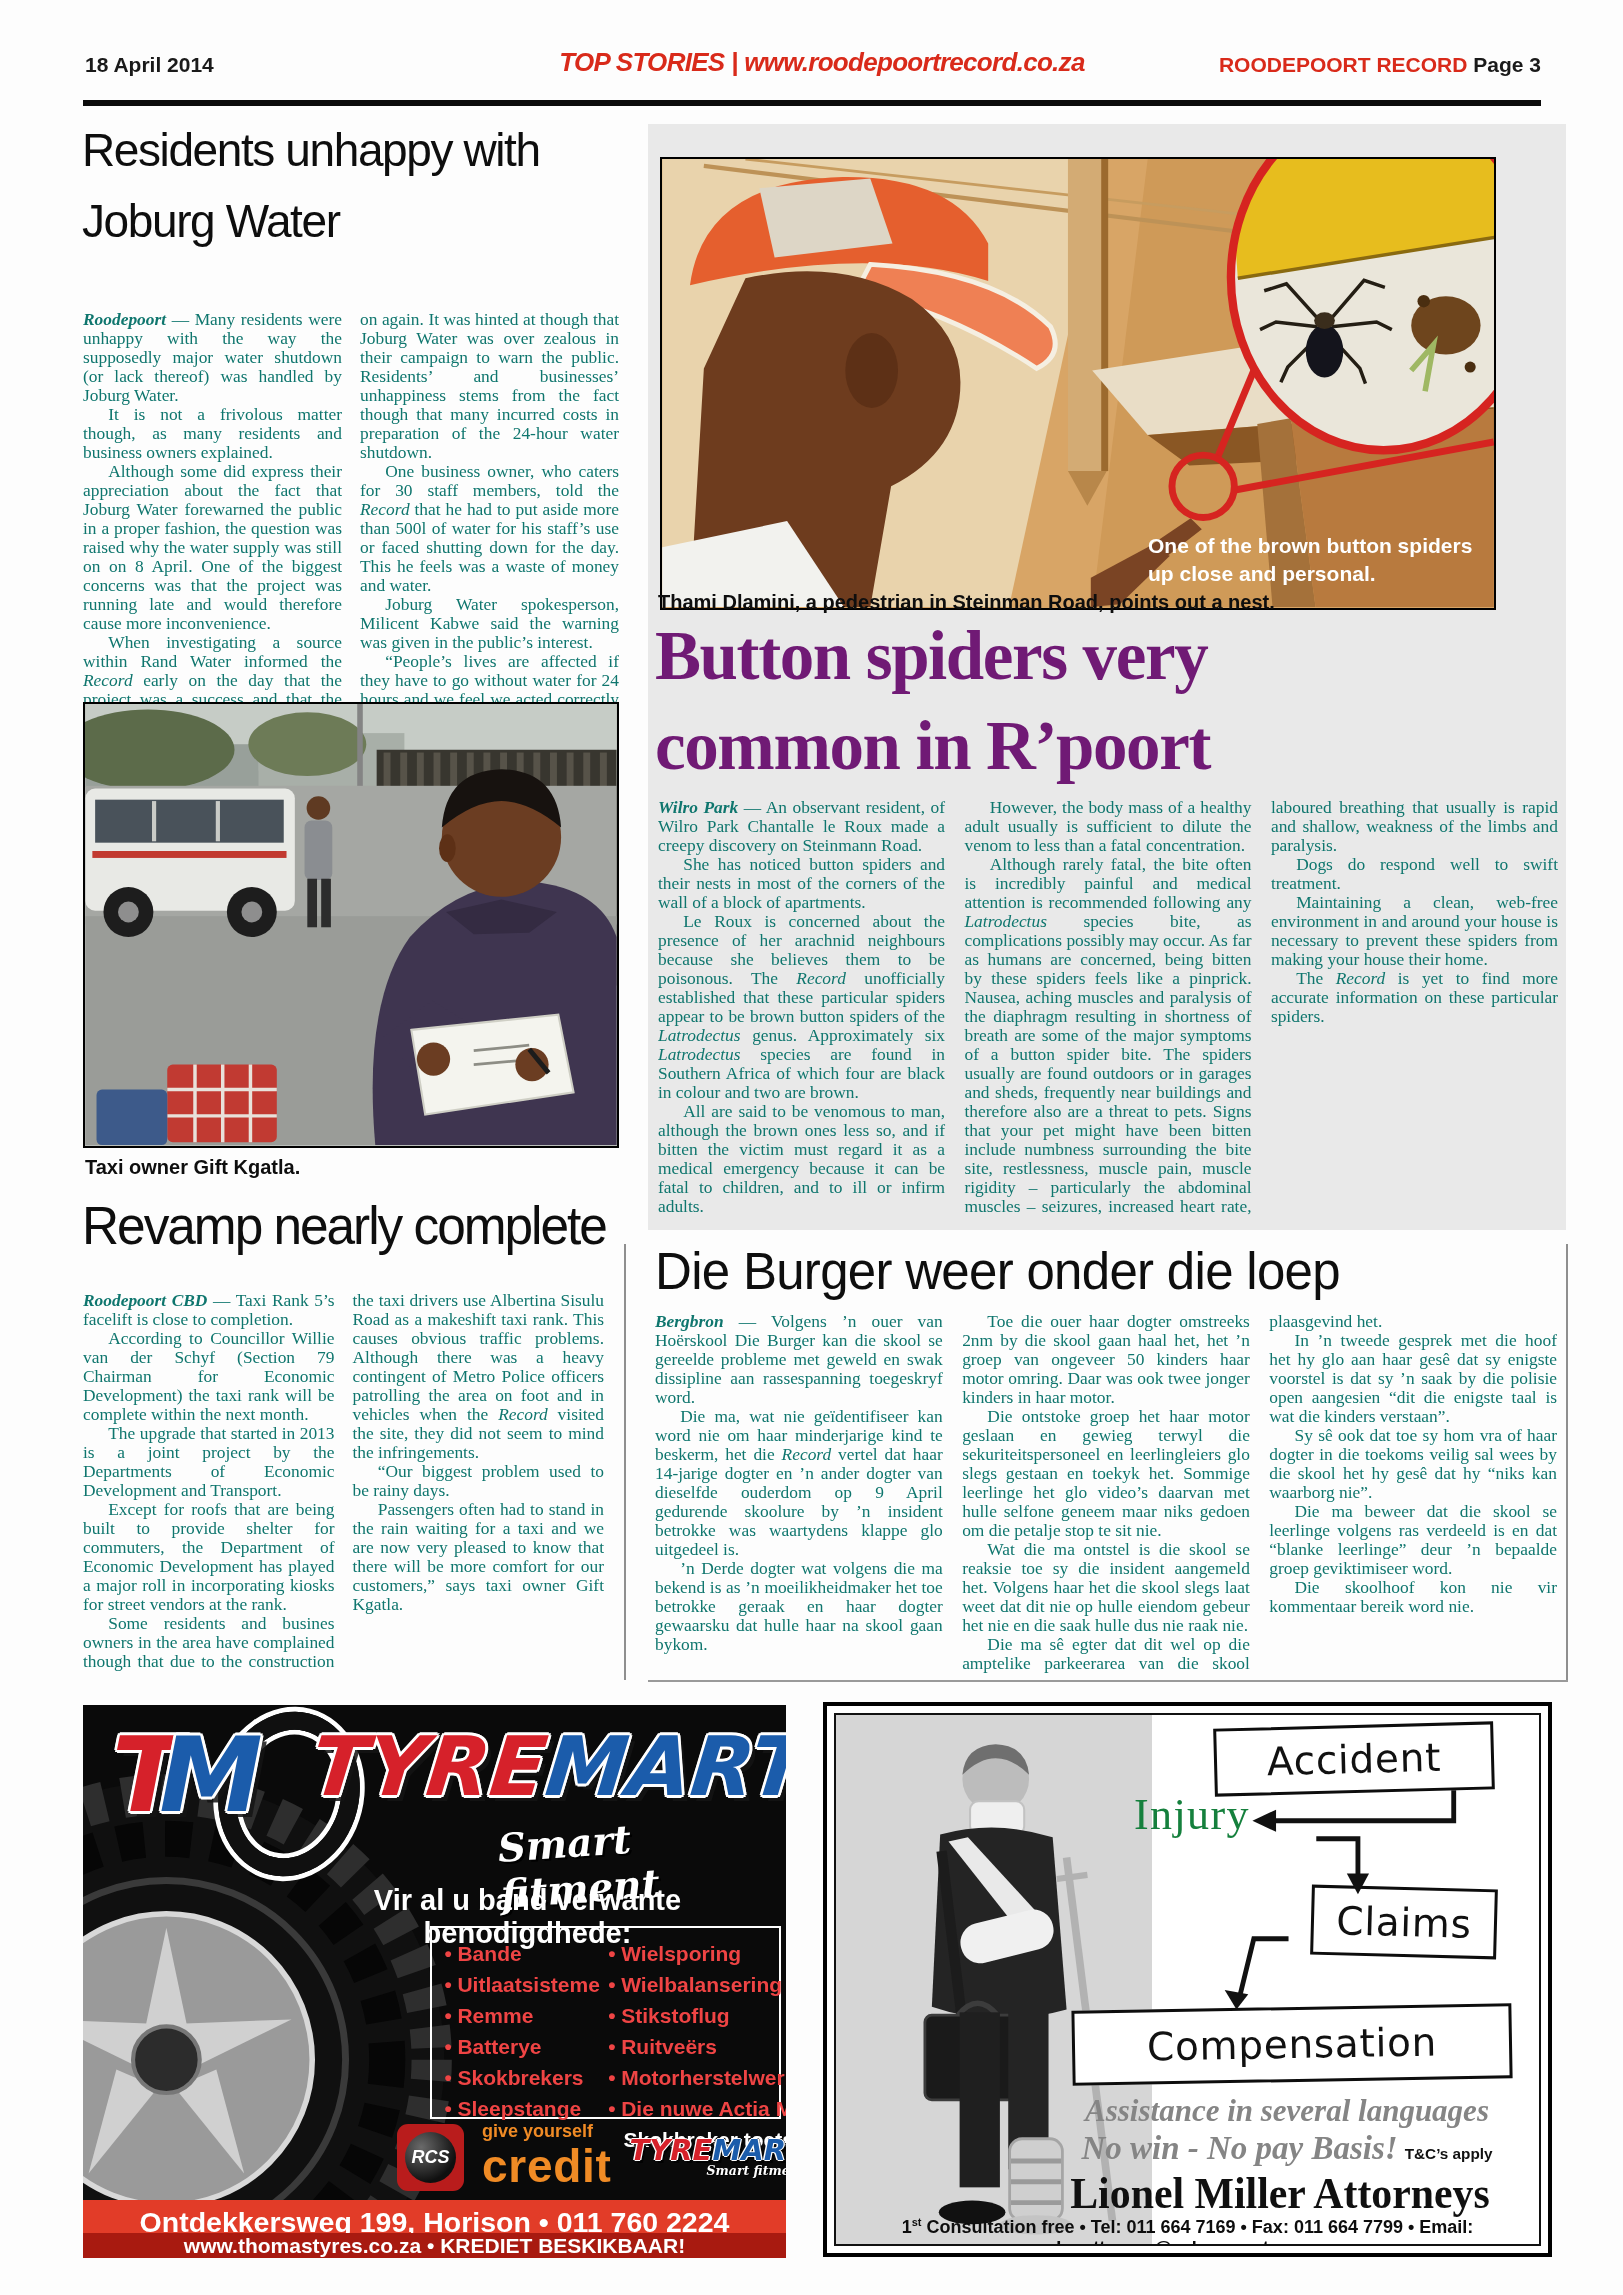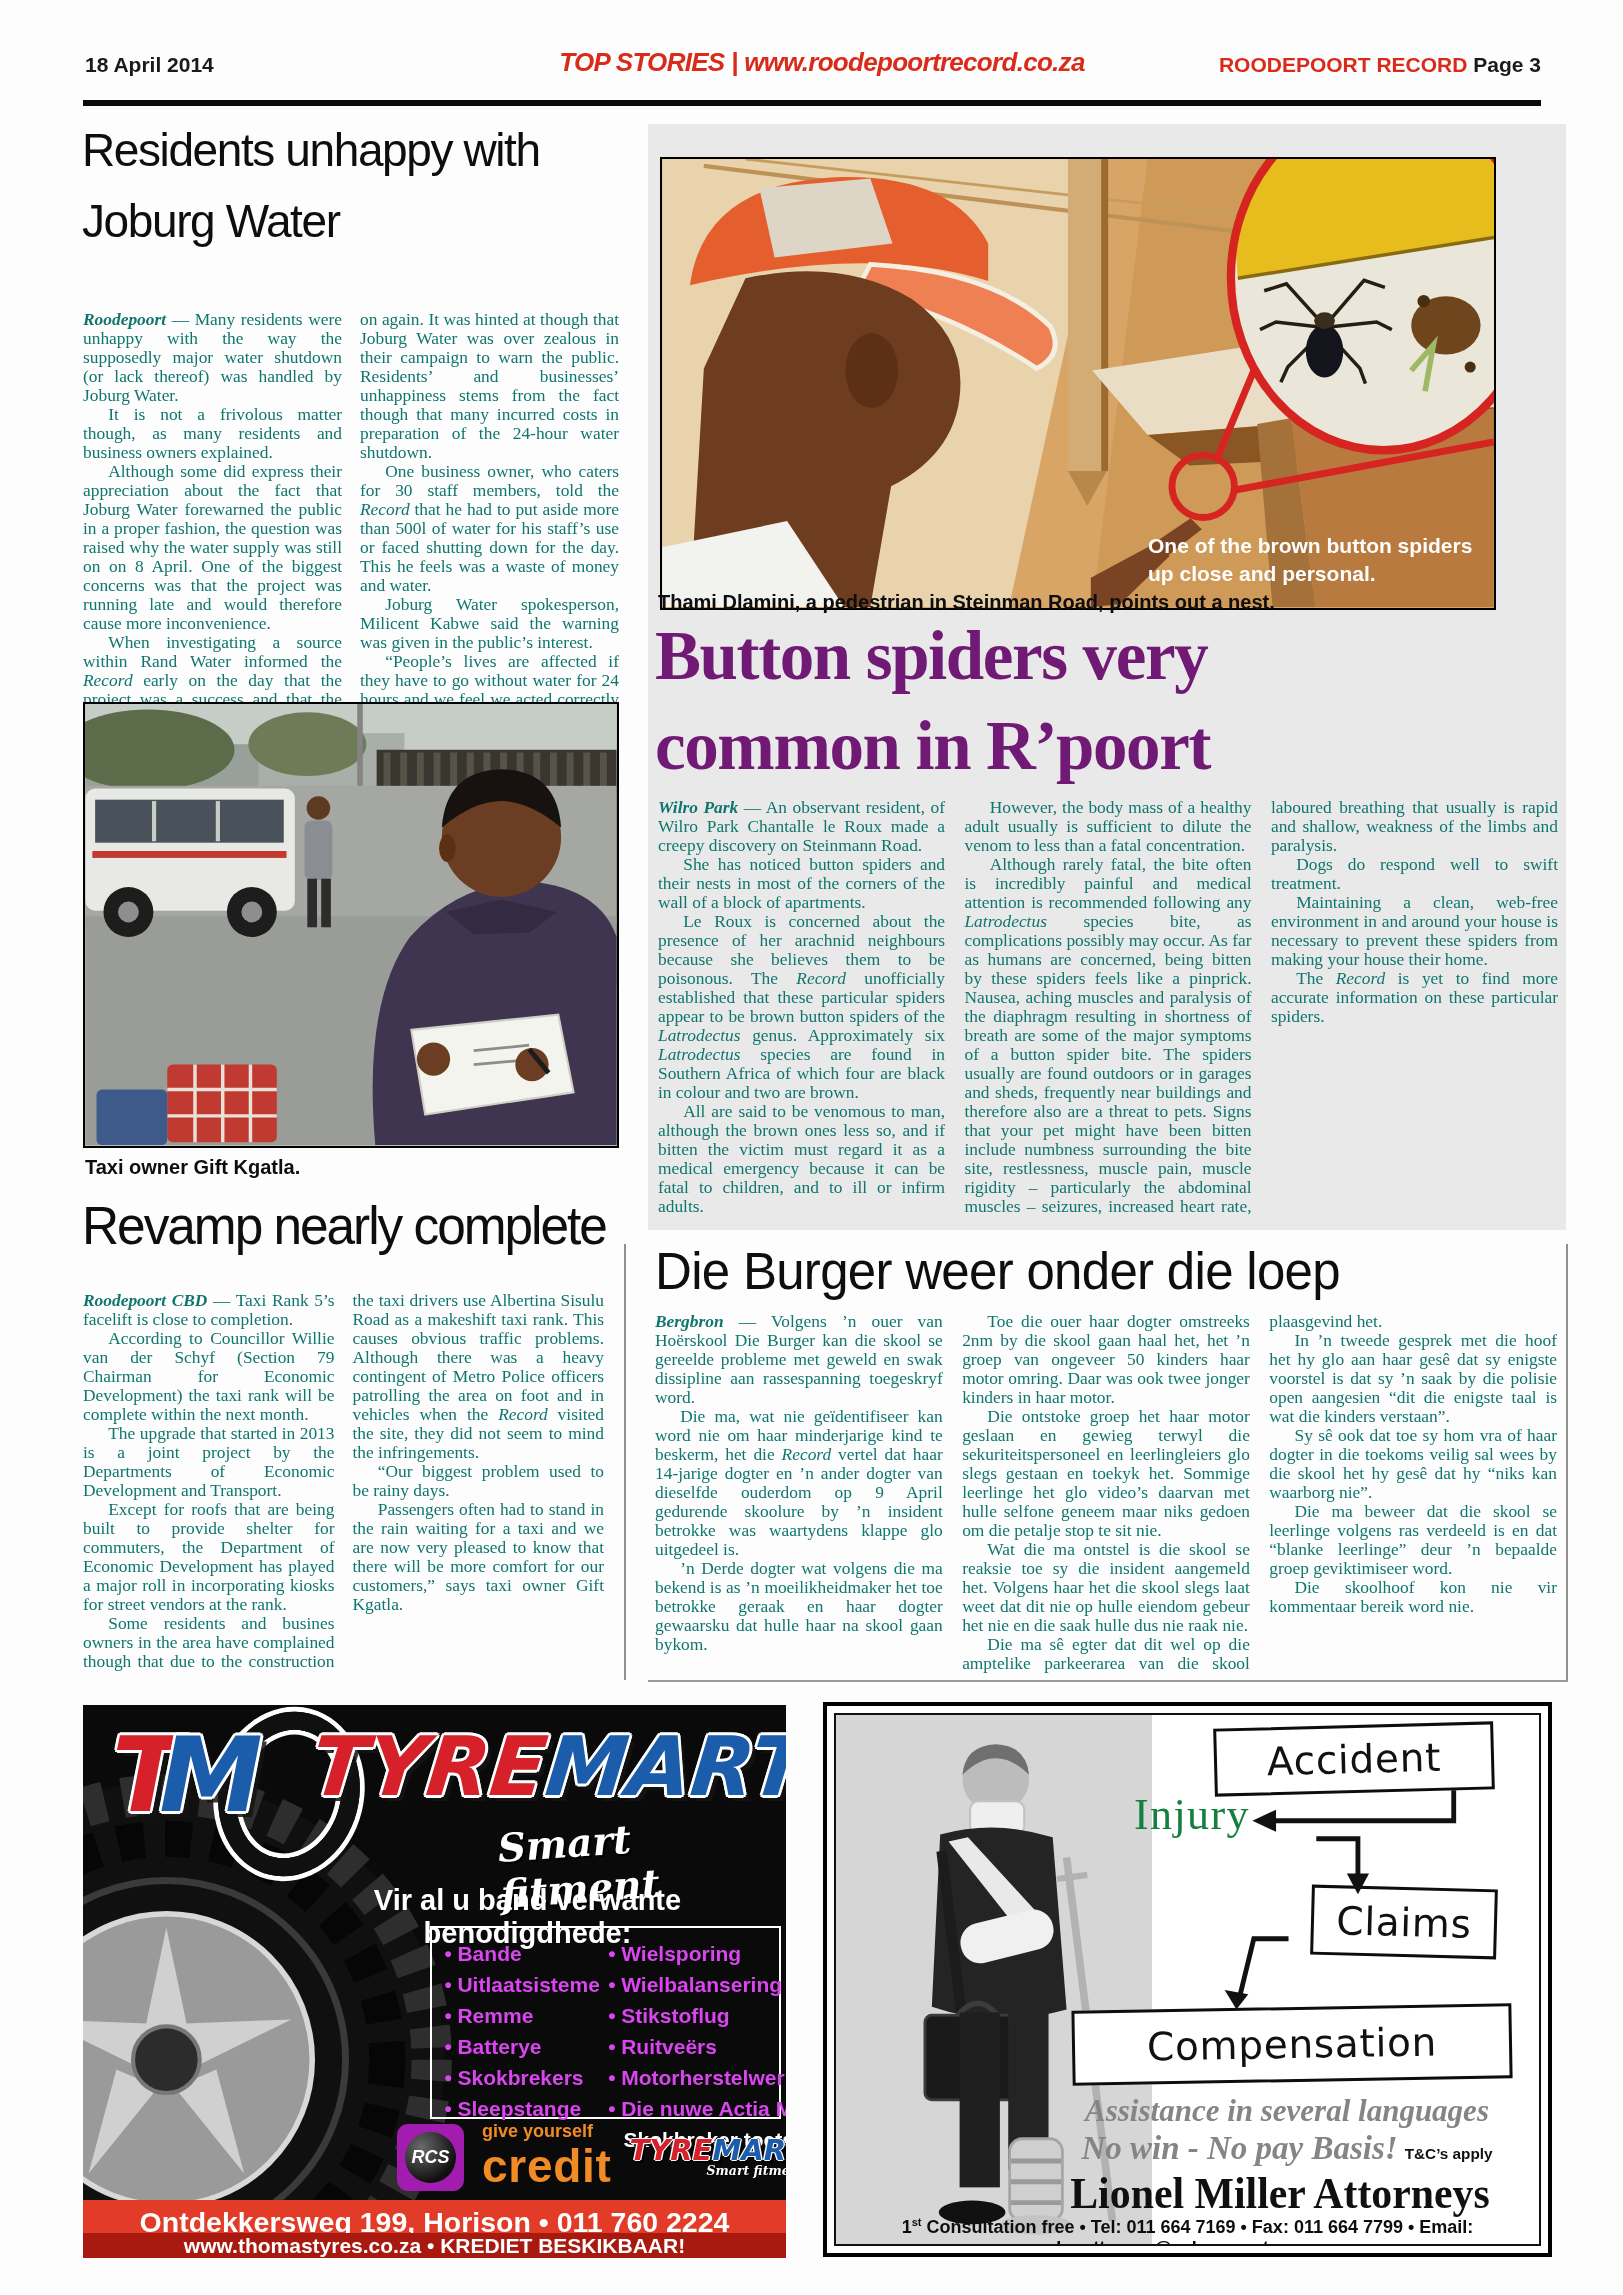--- a/index.html
+++ b/index.html
@@ -57,25 +57,25 @@
   #tm-badge .t-red{color:#d6212a;}
   #tm-badge .t-blue{color:#1b5cab;margin-left:-23.6px;}
   #tire-ring{left:136px;top:5.6px;width:104px;height:130px;border:18px solid #101010;border-radius:50%;transform:rotate(14deg);box-shadow:0 0 0 4.9px #fff,inset 0 0 0 4.9px #fff;background:transparent;}
   #tm-name{left:229px;top:21px;font-size:82px;line-height:1;transform:skewX(-6deg);}
   #tm-name .t-red{color:#d6212a;}
   #tm-name .t-blue{color:#1b5cab;}
   #tm-script{left:416px;top:110px;font:bold italic 39px "DejaVu Serif",serif;color:#ffffff;text-shadow:2.1px 2.1px 0 #000;transform:rotate(-4deg);}
   #tm-tagline{left:191px;top:179px;width:507px;text-align:center;color:#fff;font:bold 29px "Liberation Sans",sans-serif;}
   #tm-box{left:347px;top:221px;width:351px;height:193px;border:2.1px solid #fff;box-sizing:border-box;padding:9.7px 7px 4.2px 12.5px;display:flex;}
   .ad-col{width:50%;}
-  .ad-item{font:bold 21px "Liberation Sans",sans-serif;color:#d946ef;line-height:31px;white-space:nowrap;}
+  .ad-item{font:bold 21px "Liberation Sans",sans-serif;color:#ef4444;line-height:31px;white-space:nowrap;}
   .ad-item .bullet{margin-right:5.6px;}
   #tm-extra{font:bold 21px "Liberation Sans",sans-serif;color:#fff;line-height:31px;padding-left:15.3px;white-space:nowrap;}
   #rcs-row{left:314px;top:416px;display:flex;align-items:center;gap:18px;}
-  #rcs-chip{width:67px;height:67px;background:#a21caf;border-radius:11px;display:flex;align-items:center;justify-content:center;}
+  #rcs-chip{width:67px;height:67px;background:#b91c1c;border-radius:11px;display:flex;align-items:center;justify-content:center;}
   #rcs-ball{width:51px;height:51px;border-radius:50%;background:radial-gradient(circle at 32% 30%,#6a6a6a,#101010 70%);display:flex;align-items:center;justify-content:center;}
   #rcs-ball span{font:bold italic 18px "Liberation Sans",sans-serif;color:#fff;}
   #credit-blk{line-height:1;}
   #credit-small{font:bold 18px "Liberation Sans",sans-serif;color:#f08b25;}
   #credit-big{font:bold 46px "Liberation Sans",sans-serif;color:#f08b25;letter-spacing:0.7px;margin-top:-2.8px;}
   #tm-mini{font-size:29px;line-height:1;}
   #tm-mini .t-red{color:#d6212a;}#tm-mini .t-blue{color:#1b5cab;}
   .outline-sm{text-shadow:-1.4px 0 0 #fff,1.4px 0 0 #fff,0 -1.4px 0 #fff,0 1.4px 0 #fff,2.8px 2.8px 0 rgba(0,0,0,.8);}
   #tm-mini-script{font:bold italic 12.5px "DejaVu Serif",serif;color:#fff;text-shadow:0.7px 0.7px 0 #000;display:block;text-align:right;margin-top:-1.4px;}
   #tm-band1{left:0;top:495px;width:703px;height:44px;background:#e23c28;display:flex;align-items:center;justify-content:center;font:bold 28.5px "Liberation Sans",sans-serif;color:#fff;}

